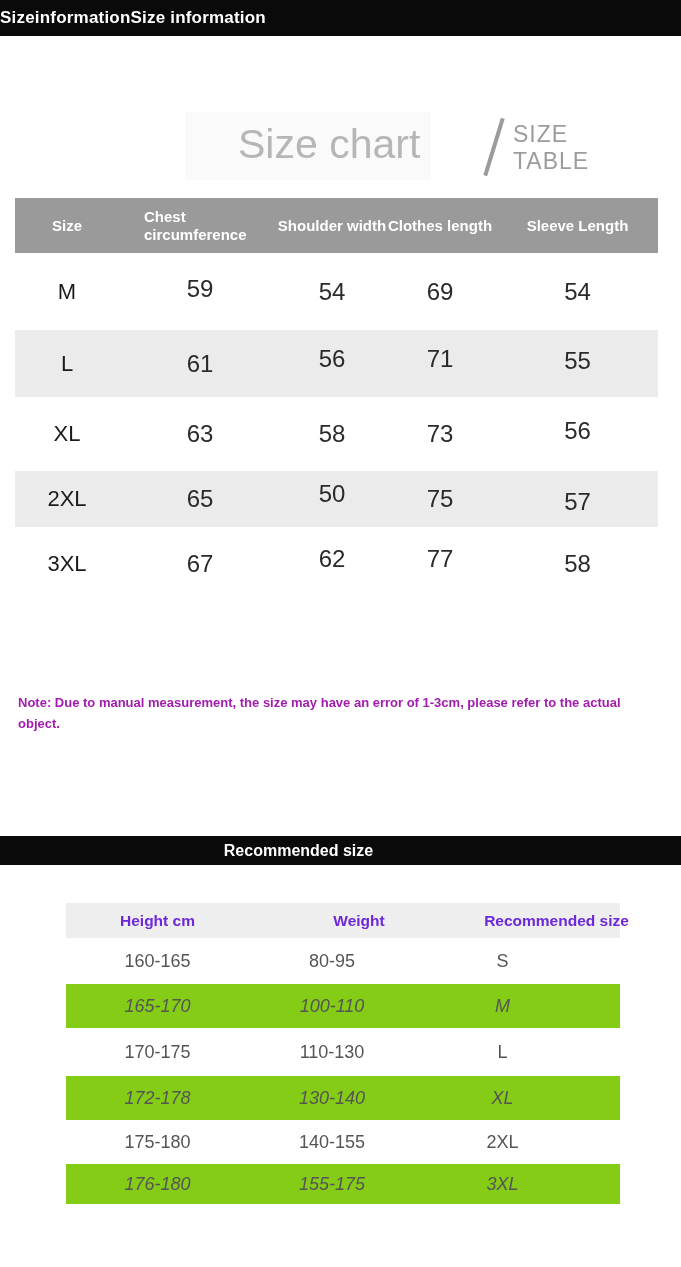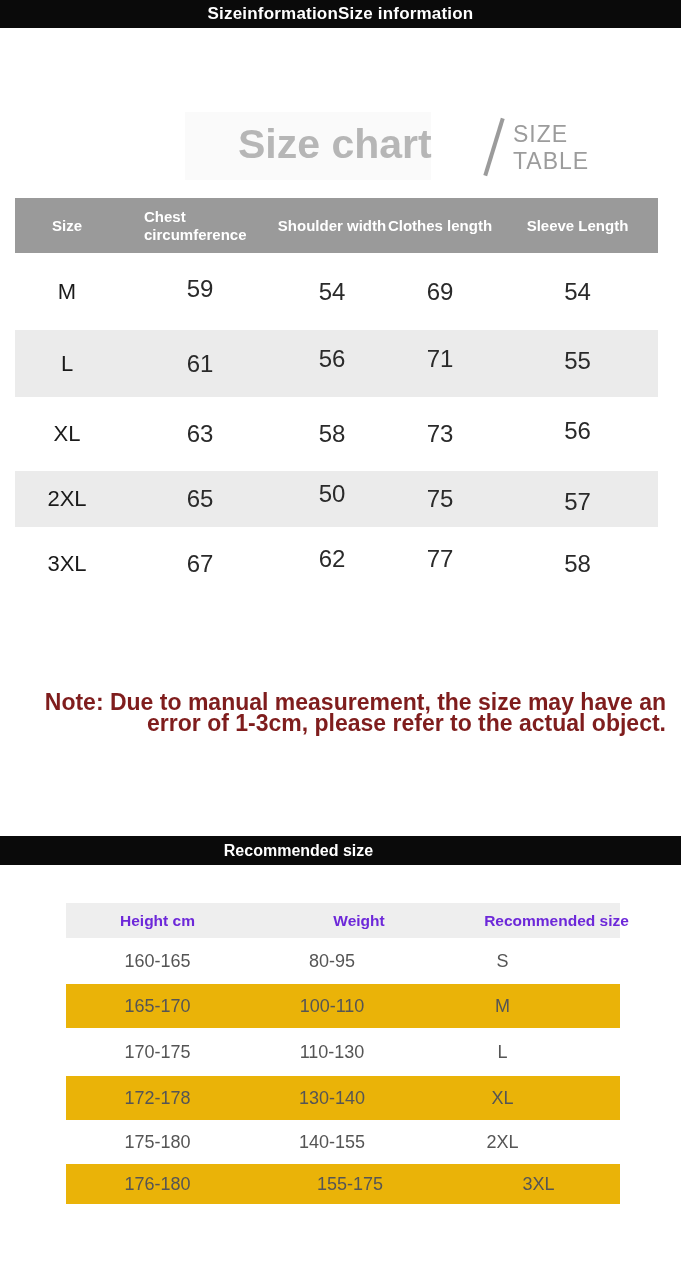--- a/index.html
+++ b/index.html
@@ -2,28 +2,28 @@
 <html><head>
 <meta charset="utf-8">
 <style>
   html,body{margin:0;padding:0;}
   body{
     width:681px;height:1267px;position:relative;overflow:hidden;
     background:#ffffff;font-family:"Liberation Sans",sans-serif;
   }
   
   .top-bar{
-    position:absolute;left:0;top:0;width:681px;height:28px;background:#0a0a0a;
-    display:flex;align-items:center;justify-content:center;
+    position:absolute;left:0;top:0;width:681px;height:36px;background:#0a0a0a;
+    display:flex;align-items:center;
   }
   .top-bar span{color:#fff;font-size:17px;font-weight:bold;letter-spacing:.2px;}
   
   .title-bg{position:absolute;left:185px;top:112px;width:246px;height:68px;background:#fafafa;}
   .size-chart{
-    position:absolute;left:238px;top:121px;font-size:41px;font-weight:bold;
+    position:absolute;left:238px;top:121px;font-size:41px;font-weight:normal;
     color:#b6b6b6;letter-spacing:0;
   }
   .slash{position:absolute;left:492px;top:117px;width:4px;height:60px;background:#9b9b9b;transform:rotate(17deg);}
   .side-label{
     position:absolute;left:513px;top:121px;font-size:23px;color:#9c9c9c;
     line-height:27px;letter-spacing:1px;
   }
   
   .table1{position:absolute;left:15px;top:198px;width:643px;}
   .t1-grid{display:grid;grid-template-columns:104px 162px 102px 114px 161px;align-items:center;}
@@ -32,38 +32,38 @@
   .t1-header .hcell.wrap span{white-space:normal;width:112px;text-align:left;line-height:18px;}
   .t1-row{color:#2a2a2a;font-size:24px;}
   .t1-row .cell{display:flex;justify-content:center;align-items:center;}
   .t1-row .cell.sz{font-size:22px;color:#1a1a1a;}
   .t1-row.stripe{background:#ebebeb;}
   .r1{height:77px;} .r2{height:67px;} .r3{height:74px;} .r4{height:56px;} .r5{height:73px;}
   .ju5{transform:translateY(-5px);} .ju3{transform:translateY(-3px);} .jd3{transform:translateY(3px);}
   
   .note{
     position:absolute;left:18px;top:692px;width:648px;
-    font-size:23px;font-weight:bold;color:#7f1d1d;line-height:21px;text-align:right;
+    font-size:13px;font-weight:bold;color:#a21caf;line-height:21px;
   }
   
   .bar2{
     position:absolute;left:0;top:836px;width:681px;height:29px;background:#0a0a0a;
     display:flex;align-items:center;justify-content:center;
   }
   .bar2 span{color:#fff;font-size:16px;font-weight:bold;transform:translateX(-42px);}
   
   .table2{position:absolute;left:66px;top:903px;width:554px;}
   .t2-grid{display:grid;grid-template-columns:183px 166px 205px;align-items:center;}
   .t2-header{height:35px;background:#eeeeee;color:#6d28d9;font-weight:bold;font-size:15.5px;gap:27px;}
   .t2-header .hcell,.t2-row .cell{display:flex;justify-content:center;align-items:center;}
   .t2-header .hcell:nth-child(3),.t2-row .cell:nth-child(3){padding-right:30px;}
   .t2-row{font-size:18px;color:#555;}
-  .t2-row.stripe{background:#eab308;}
+  .t2-row.stripe{background:#84cc16;font-style:italic;}
   .t2-row{height:46px;}
-  .t2-row.s2{height:44px;} .t2-row.s3{height:48px;} .t2-row.s4{height:44px;} .t2-row.s5{height:44px;} .t2-row.s6{height:40px;gap:18px;}
+  .t2-row.s2{height:44px;} .t2-row.s3{height:48px;} .t2-row.s4{height:44px;} .t2-row.s5{height:44px;} .t2-row.s6{height:40px;}
 </style>
 </head>
 <body>
 
 <div class="top-bar">
   <span>SizeinformationSize information</span>
 </div>
 
 <div class="title-bg"></div>
 <div class="size-chart">Size chart</div>

